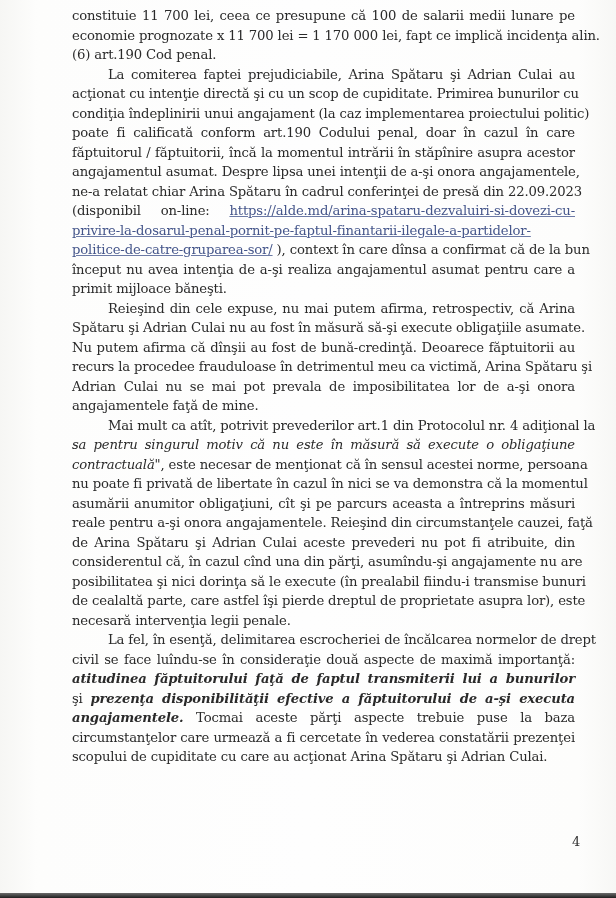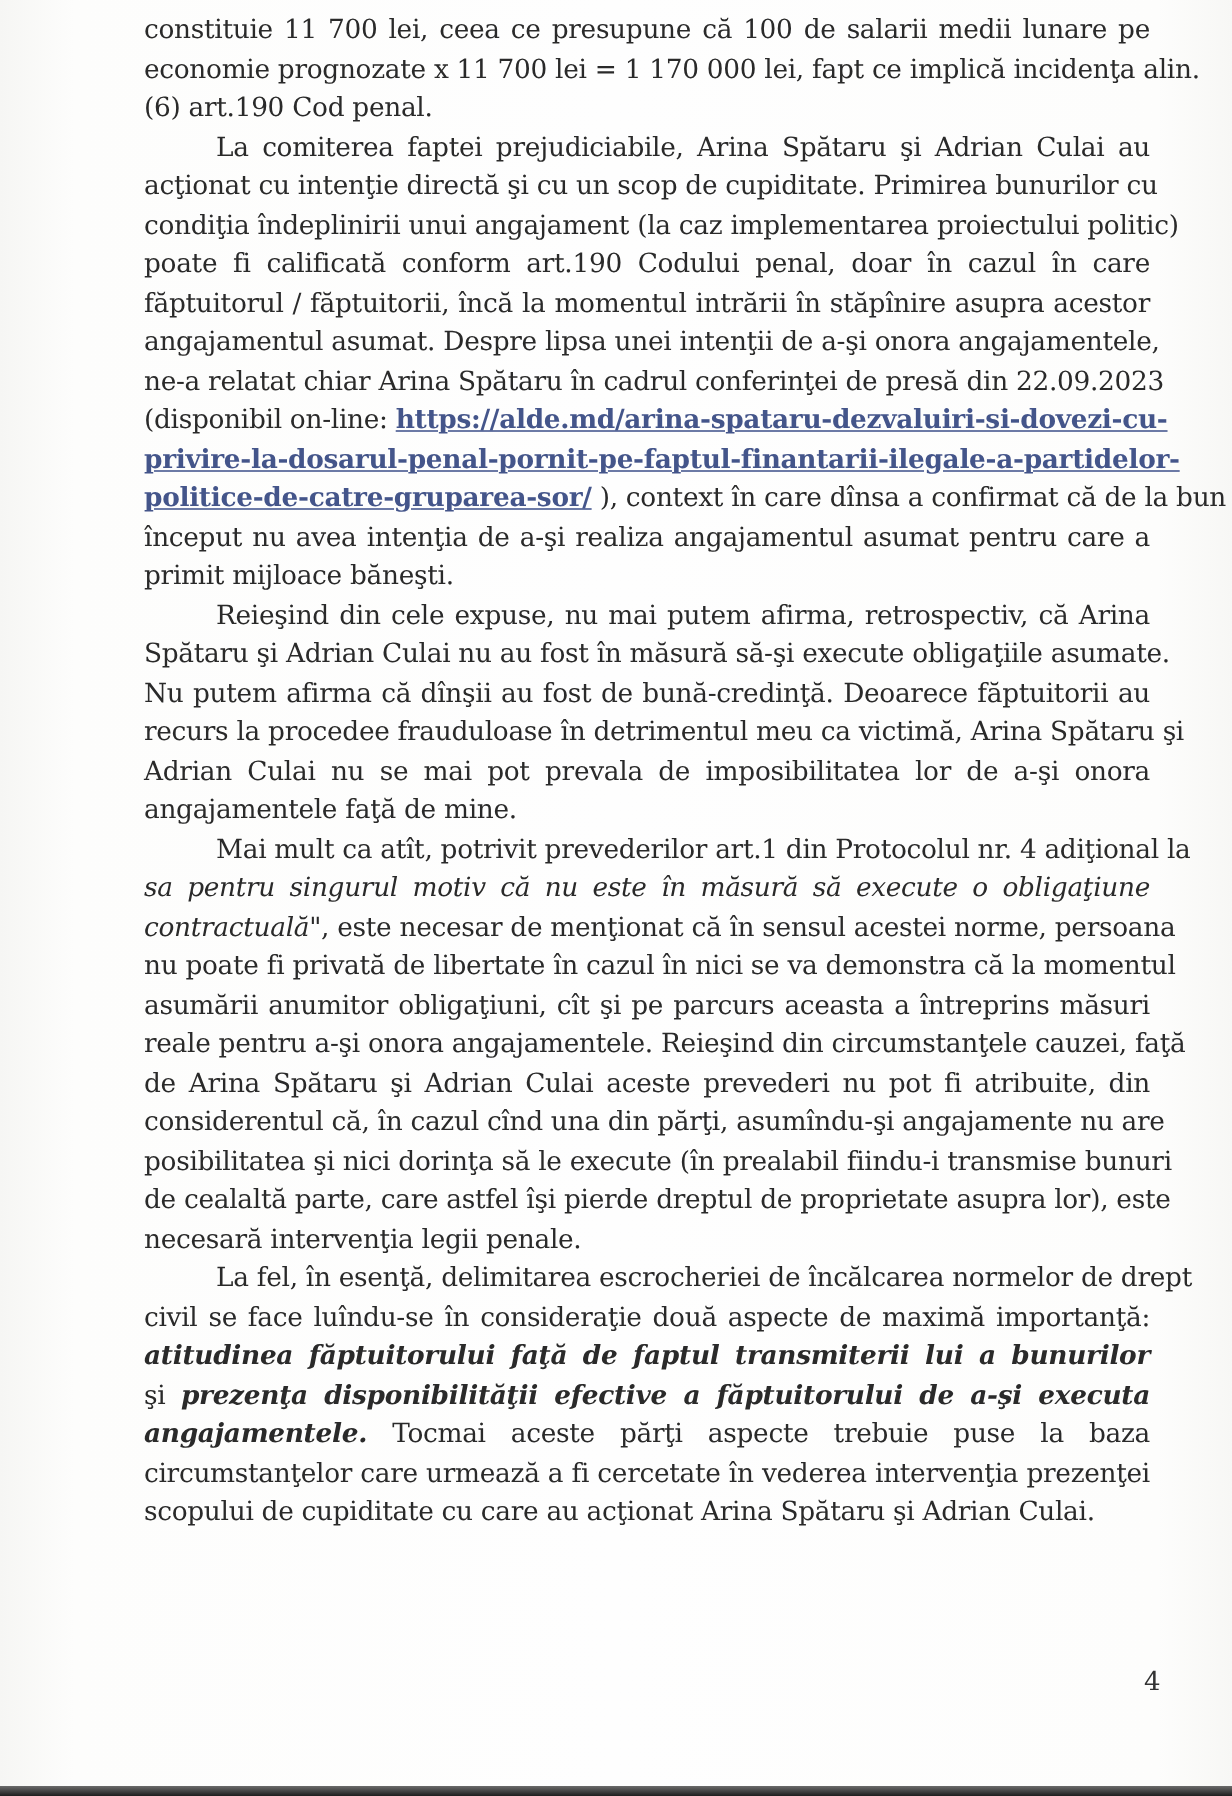--- a/index.html
+++ b/index.html
@@ -24,21 +24,21 @@
   }
   .ln {
     display: block; height: 19.5px; line-height: 19.5px;
     text-align: justify; text-align-last: justify; white-space: nowrap;
     overflow: visible;
   }
   .ln.last { text-align-last: left; }
   .ln.indent { padding-left: 36px; }
   .it { font-style: italic; }
   .bi { font-style: italic; font-weight: bold; }
-  .link { color: #44558a; text-decoration: underline; text-decoration-color: #6c7aa6; font-weight: bold; }
+  .link { color: #44558a; text-decoration: underline; text-decoration-color: #6c7aa6; }
   .page-number {
     position: absolute; left: 572px; top: 834px; font-size: 13px; color: #333;
   }
 </style>
 </head>
 <body>
 
 <div class="page">
   <div class="text">
     <span class="ln">constituie 11 700 lei, ceea ce presupune că 100 de salarii medii lunare pe</span>
@@ -80,19 +80,19 @@
     <span class="ln">considerentul că, în cazul cînd una din părţi, asumîndu-şi angajamente nu are</span>
     <span class="ln">posibilitatea şi nici dorinţa să le execute (în prealabil fiindu-i transmise bunuri</span>
     <span class="ln">de cealaltă parte, care astfel îşi pierde dreptul de proprietate asupra lor), este</span>
     <span class="ln last">necesară intervenţia legii penale.</span>
 
     <span class="ln indent">La fel, în esenţă, delimitarea escrocheriei de încălcarea normelor de drept</span>
     <span class="ln">civil se face luîndu-se în consideraţie două aspecte de maximă importanţă:</span>
     <span class="ln bi">atitudinea făptuitorului faţă de faptul transmiterii lui a bunurilor</span>
     <span class="ln"><span>şi </span><span class="bi">prezenţa disponibilităţii efective a făptuitorului de a-şi executa</span></span>
     <span class="ln"><span class="bi">angajamentele.</span><span> Tocmai aceste părţi aspecte trebuie puse la baza</span></span>
-    <span class="ln">circumstanţelor care urmează a fi cercetate în vederea intervenţia prezenţei</span>
+    <span class="ln">circumstanţelor care urmează a fi cercetate în vederea constatării prezenţei</span>
     <span class="ln last">scopului de cupiditate cu care au acţionat Arina Spătaru şi Adrian Culai.</span>
   </div>
 
   <div class="page-number">4</div>
 </div>
 <div class="bottom-edge"></div>
 
 </body></html>

